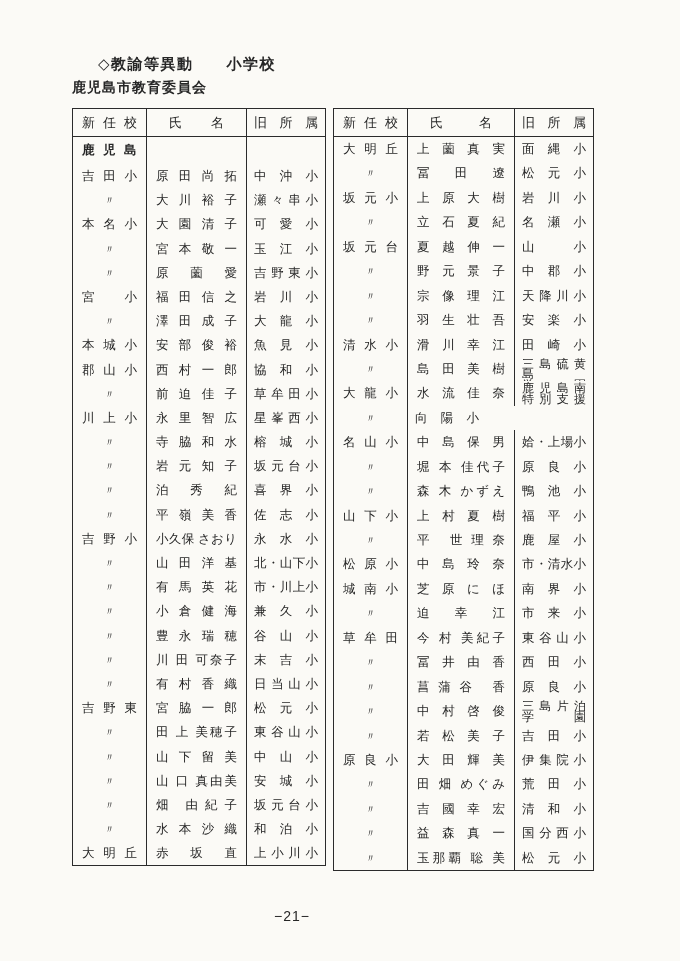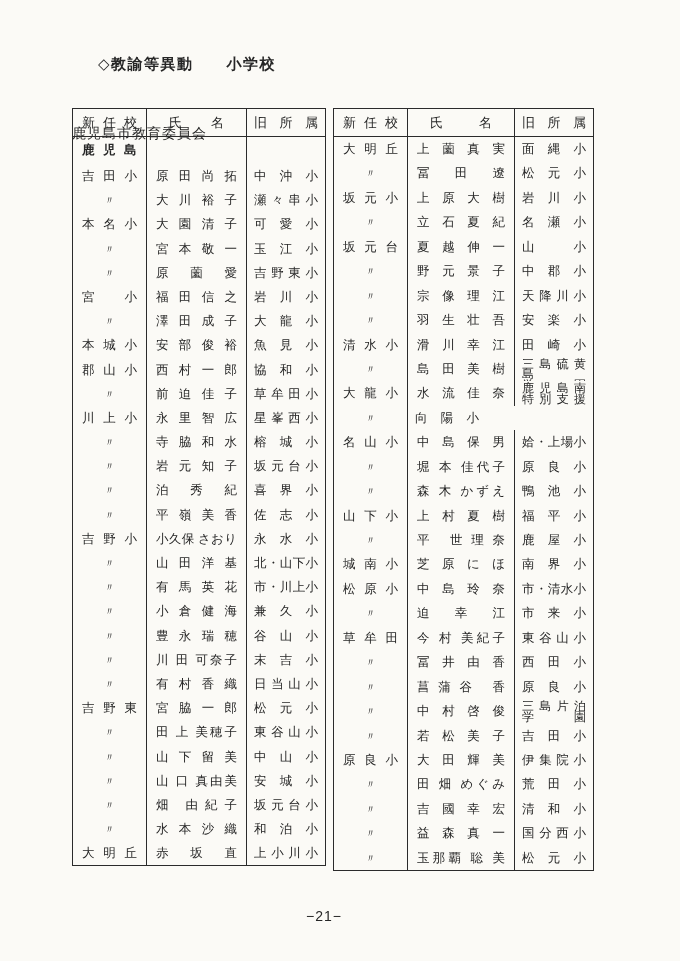--- a/index.html
+++ b/index.html
@@ -12,23 +12,22 @@
     overflow: hidden;
   }
   .doc-title {
     position: absolute; left: 74px; top: 55px;
     font-size: 15px; font-weight: bold; letter-spacing: 1.5px;
     font-family: "Liberation Sans", "DejaVu Sans", sans-serif;
     margin-left: 24px;
   }
   .doc-org {
     position: absolute; left: 72px; top: 79px;
-    font-size: 14px; font-weight: normal; letter-spacing: 1px;
+    font-size: 14px; font-weight: bold; letter-spacing: 1px;
     font-family: "Liberation Sans", "DejaVu Sans", sans-serif;
-    margin-top: 46px;
   }
   .table {
     position: absolute; top: 108px;
     border: 1.6px solid #2b2b2b;
     background: transparent;
   }
   .left-table  { left: 72px;  width: 254px; }
   .right-table { left: 333px; width: 261px; }
   .row, .thead, .region-row { display: flex; width: 100%; }
   .thead { height: 28px; border-bottom: 1.2px solid #2b2b2b; }
@@ -58,21 +57,20 @@
     font-size: 12px;
     line-height: 10.5px !important;
     white-space: pre-line;
     padding-top: 2px;
   }
   .page-number {
     position: absolute; left: 0; top: 908px; width: 584px;
     text-align: right; text-align-last: center;
     font-size: 14px; letter-spacing: 1px;
     font-family: "Liberation Sans", "DejaVu Sans", sans-serif;
-    margin-left: 32px;
   }
 </style>
 </head>
 <body>
 
 <div class="doc-title">◇教諭等異動　　小学校</div>
 <div class="doc-org">鹿児島市教育委員会</div>
 
 <div class="table left-table">
   <div class="thead">
@@ -321,30 +319,30 @@
         <div class="cell c-school">山 下 小</div>
         <div class="cell c-name">上 村 夏 樹</div>
         <div class="cell c-old">福 平 小</div>
       </div>
       <div class="row">
         <div class="cell c-school ditto">〃</div>
         <div class="cell c-name">平 世理奈</div>
         <div class="cell c-old">鹿 屋 小</div>
       </div>
       <div class="row">
+        <div class="cell c-school">松 原 小</div>
+        <div class="cell c-name">中 島 玲 奈</div>
+        <div class="cell c-old">市・清水小</div>
+      </div>
+      <div class="row">
         <div class="cell c-school">城 南 小</div>
         <div class="cell c-name">芝 原 に ほ</div>
         <div class="cell c-old">南 界 小</div>
       </div>
       <div class="row">
-        <div class="cell c-school">松 原 小</div>
-        <div class="cell c-name">中 島 玲 奈</div>
-        <div class="cell c-old">市・清水小</div>
-      </div>
-      <div class="row">
         <div class="cell c-school ditto">〃</div>
         <div class="cell c-name">迫 幸 江</div>
         <div class="cell c-old">市 来 小</div>
       </div>
       <div class="row">
         <div class="cell c-school">草 牟 田 小</div>
         <div class="cell c-name">今 村 美紀子</div>
         <div class="cell c-old">東 谷 山 小</div>
       </div>
       <div class="row">

